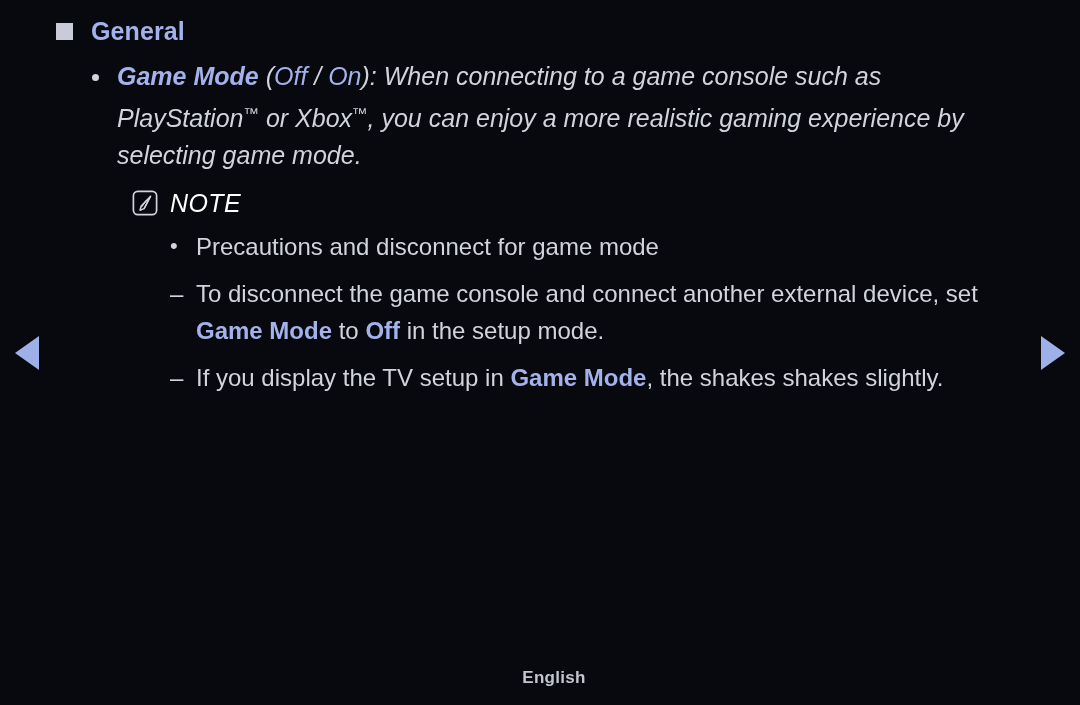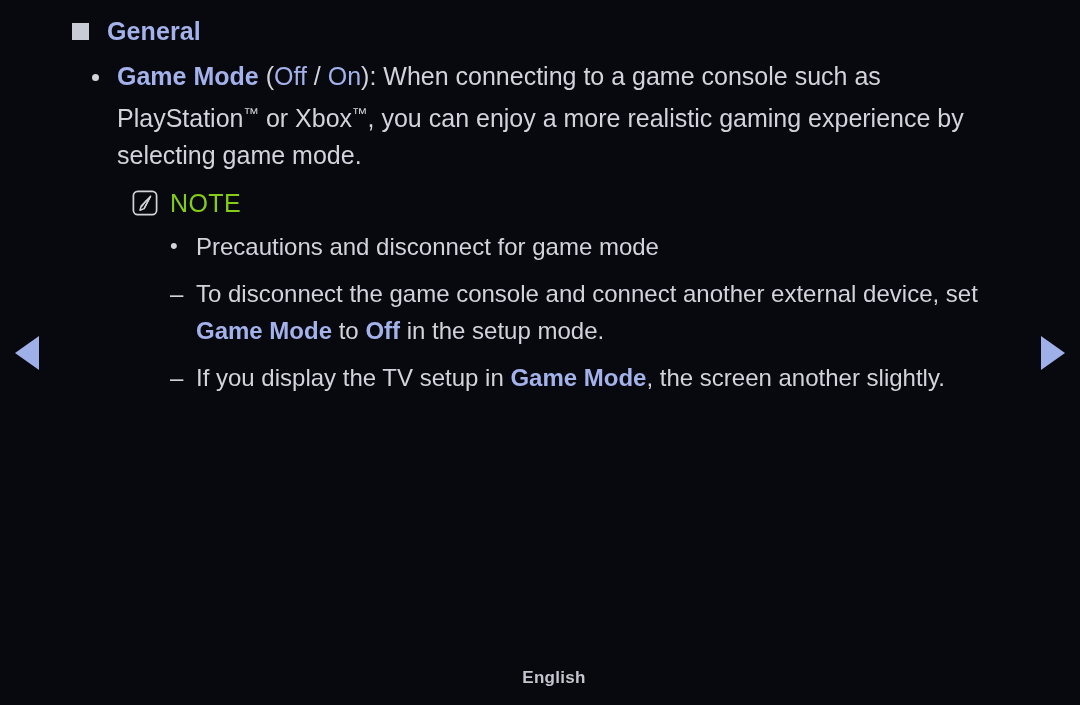--- a/index.html
+++ b/index.html
@@ -53,21 +53,21 @@
     left: 0;
     top: 0;
     width: 1080px;
   }
 
   
   .section-head {
     display: flex;
     align-items: flex-start;
     margin: 14px 0 0 0;
-    padding-left: 72px;
+    padding-left: 56px;
   }
   .sq-marker {
     width: 17px;
     height: 17px;
     background: #c9ccd6;
     margin-top: 9px;
     margin-right: 18px;
     flex: 0 0 auto;
   }
   .section-title {
@@ -78,20 +78,21 @@
     letter-spacing: .1px;
   }
 
   
   .para-l1 {
     display: flex;
     align-items: flex-start;
     padding-left: 92px;
     padding-right: 32px;
     margin-top: 10px;
+    font-style: italic;
   }
   .dot {
     width: 7px;
     height: 7px;
     border-radius: 50%;
     background: #d2d4dc;
     margin-top: 16px;
     margin-right: 18px;
     flex: 0 0 auto;
   }
@@ -112,22 +113,23 @@
   .note-icon {
     width: 26px;
     height: 26px;
     margin-right: 12px;
     flex: 0 0 auto;
     display: block;
   }
   .note-label {
     font-size: 25px;
     line-height: 30px;
-    color: #84cc16;
+    color: #ffffff;
     letter-spacing: .4px;
+    font-style: italic;
   }
 
   
   .note-list { margin-top: 8px; }
 
   .note-item {
     display: flex;
     align-items: flex-start;
     padding-left: 170px;
     padding-right: 60px;
@@ -216,21 +218,21 @@
         <span class="note-text">Precautions and disconnect for game mode</span>
       </div>
 
       <div class="note-item">
         <span class="note-marker">–</span>
         <span class="note-text"><span>To disconnect the game console and connect another external device, set </span><span class="hl">Game Mode</span><span> to </span><span class="hl">Off</span><span> in the setup mode.</span></span>
       </div>
 
       <div class="note-item">
         <span class="note-marker">–</span>
-        <span class="note-text"><span>If you display the TV setup in </span><span class="hl">Game Mode</span><span>, the screen another slightly.</span></span>
+        <span class="note-text"><span>If you display the TV setup in </span><span class="hl">Game Mode</span><span>, the shakes shakes slightly.</span></span>
       </div>
 
     </div>
   </div>
 
   <div id="footer">English</div>
 
 </div>
 
 </body></html>

